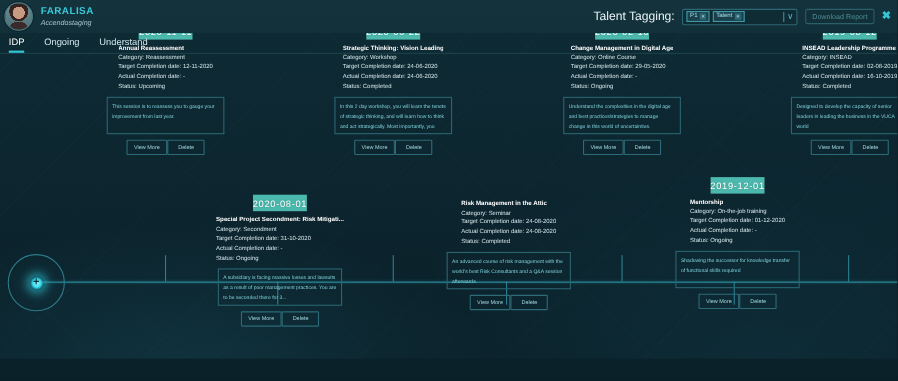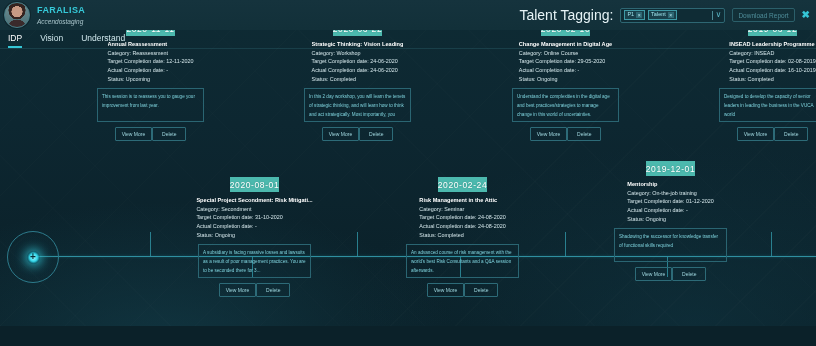--- a/index.html
+++ b/index.html
@@ -52,21 +52,21 @@
   .user-block { margin-left: 7px; line-height: 1.08; padding-top:1px; }
   .user-name {
     color: #36c9d8; font-weight: bold; font-size: 9px; letter-spacing: .4px;
   }
   .user-role { color: #e3f1f4; font-size: 8px; margin-top: 1.5px; }
   .user-org { color: #a8c4ca; font-size: 6.5px; font-style: italic; margin-top: 1.5px; }
 
   .header-right {
     margin-left: auto; display: flex; align-items: center; gap: 7px;
   }
-  .tag-label { font-size: 14px; color: #e6f3f6; }
+  .tag-label { font-size: 11px; color: #e6f3f6; }
   .tag-select {
     display: flex; align-items: center;
     width: 105px; height: 15px;
     border: 1px solid #2e6773; border-radius: 2px;
     background: #0f2c35;
     padding: 0 2px 0 3px;
     position: relative;
   }
   .chip {
     display: flex; align-items: center; gap: 2px;
@@ -206,21 +206,21 @@
         </div>
       </div>
 
       <div class="dl-btn">Download Report</div>
       <div class="x-icon">✖</div>
     </div>
   </div>
 
   <div class="tabs">
     <div class="tab active">IDP</div>
-    <div class="tab">Vision</div>
+    <div class="tab">Ongoing</div>
     <div class="tab">Understand</div>
   </div>
 
   <div class="timeline-area">
 
     <div class="axis"></div>
 
     <div class="plus-circle">
       <div class="plus-node">+</div>
     </div>
@@ -308,21 +308,20 @@
         <div class="card-meta">Status: Ongoing</div>
       </div>
       <div class="card-desc">A subsidiary is facing massive losses and lawsuits as a result of poor management practices. You are to be seconded there for 3...</div>
       <div class="card-actions">
         <div class="mini-btn">View More</div>
         <div class="mini-btn">Delete</div>
       </div>
     </div>
 
     <div class="card wide" style="left:404px; top:128px;">
-      <div class="card-date">2020-02-24</div>
       <div class="card-body">
         <div class="card-title">Risk Management in the Attic</div>
         <div class="card-meta">Category: Seminar</div>
         <div class="card-meta">Target Completion date: 24-08-2020</div>
         <div class="card-meta">Actual Completion date: 24-08-2020</div>
         <div class="card-meta">Status: Completed</div>
       </div>
       <div class="card-desc">An advanced course of risk management with the world's best Risk Consultants and a Q&amp;A session afterwards.</div>
       <div class="card-actions">
         <div class="mini-btn">View More</div>

